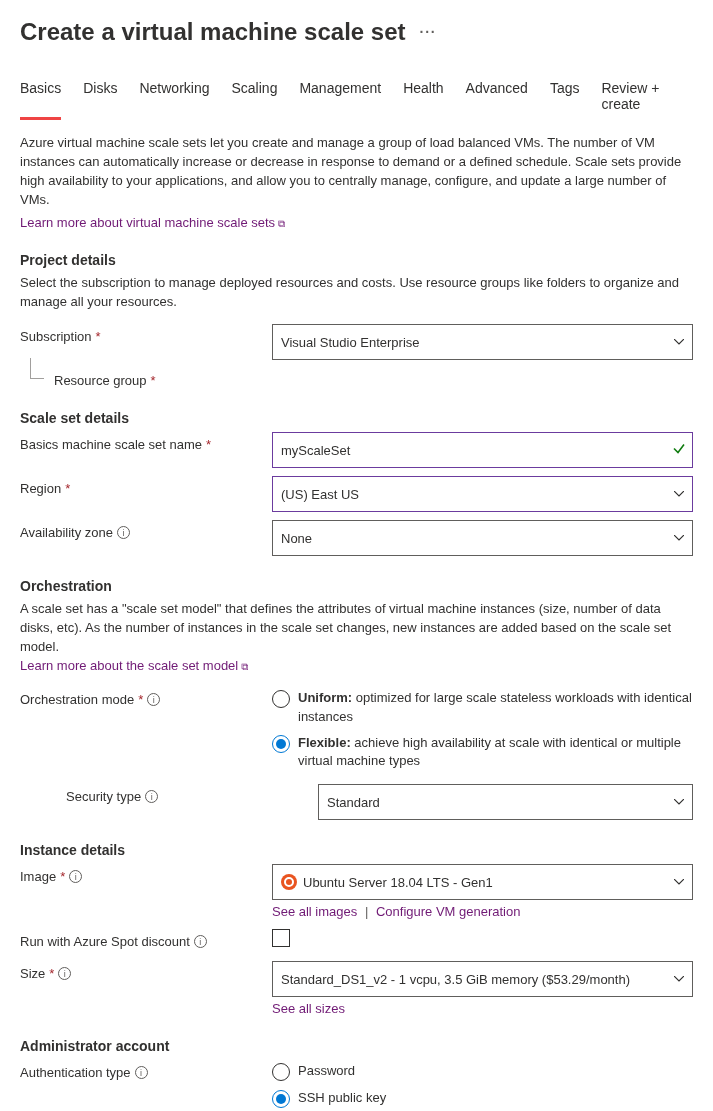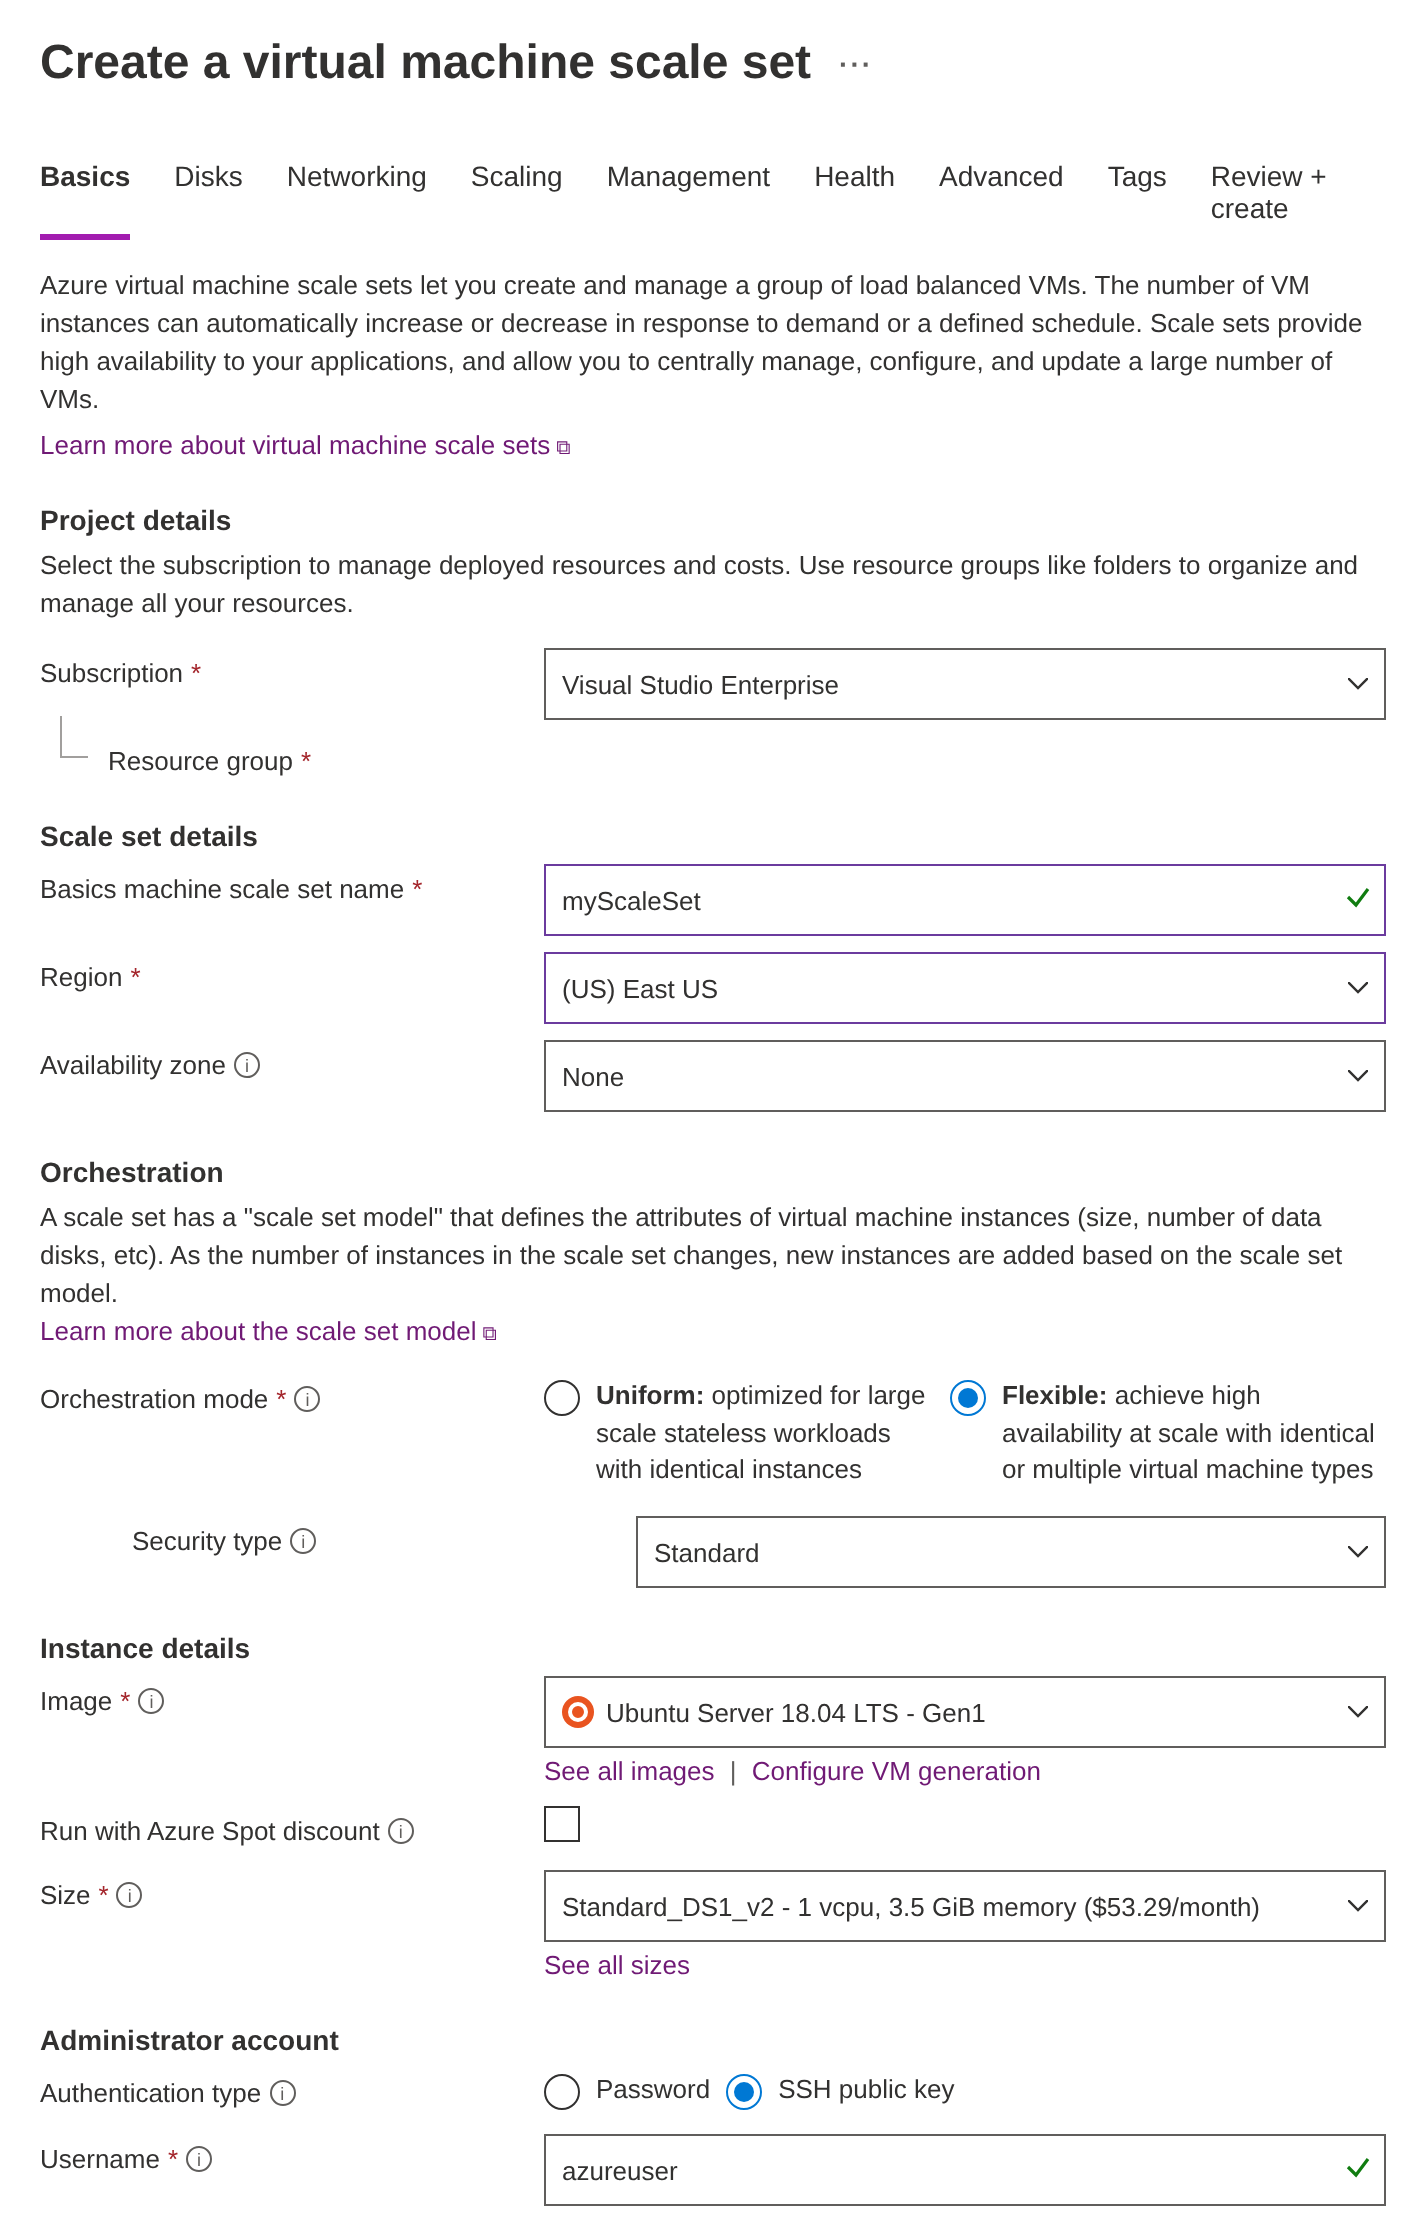--- a/index.html
+++ b/index.html
@@ -26,22 +26,22 @@
     border-bottom: 0px solid #edebe9;
     margin-bottom: 14px;
   }
   .tab {
     padding: 6px 0 8px 0;
     cursor: pointer;
     color: #323130;
     font-size: 14px;
   }
   .tab.active {
-    border-bottom: 3px solid #a21caf;
-    font-weight: 700;
+    border-bottom: 3px solid #ef4444;
+    font-weight: 400;
   }
   .intro { line-height: 1.45; margin-bottom: 6px; }
   a.link { color: #701a75; text-decoration: none; cursor: pointer; }
   .ext-icon { font-size: 10px; margin-left: 3px; vertical-align: baseline; }
   h2 {
     font-size: 14px;
     font-weight: 600;
     margin: 22px 0 6px 0;
   }
   .section-desc { line-height: 1.45; margin-bottom: 12px; }
@@ -118,21 +118,21 @@
     position: absolute;
     right: 6px;
     top: 50%;
     transform: translateY(-50%);
     color: #107c10;
   }
   .sub-link {
     margin-top: 4px;
     font-size: 13px;
   }
-  .radio-group { display: flex; flex-direction: row; gap: 8px; padding-top: 2px; }
+  .radio-group { display: flex; flex-direction: column; gap: 8px; padding-top: 2px; }
   .radio-option { display: flex; align-items: flex-start; gap: 8px; cursor: pointer; }
   .radio {
     width: 18px; height: 18px;
     border: 1px solid #323130;
     border-radius: 50%;
     flex-shrink: 0;
     position: relative;
     margin-top: 1px;
     background: #fff;
   }

